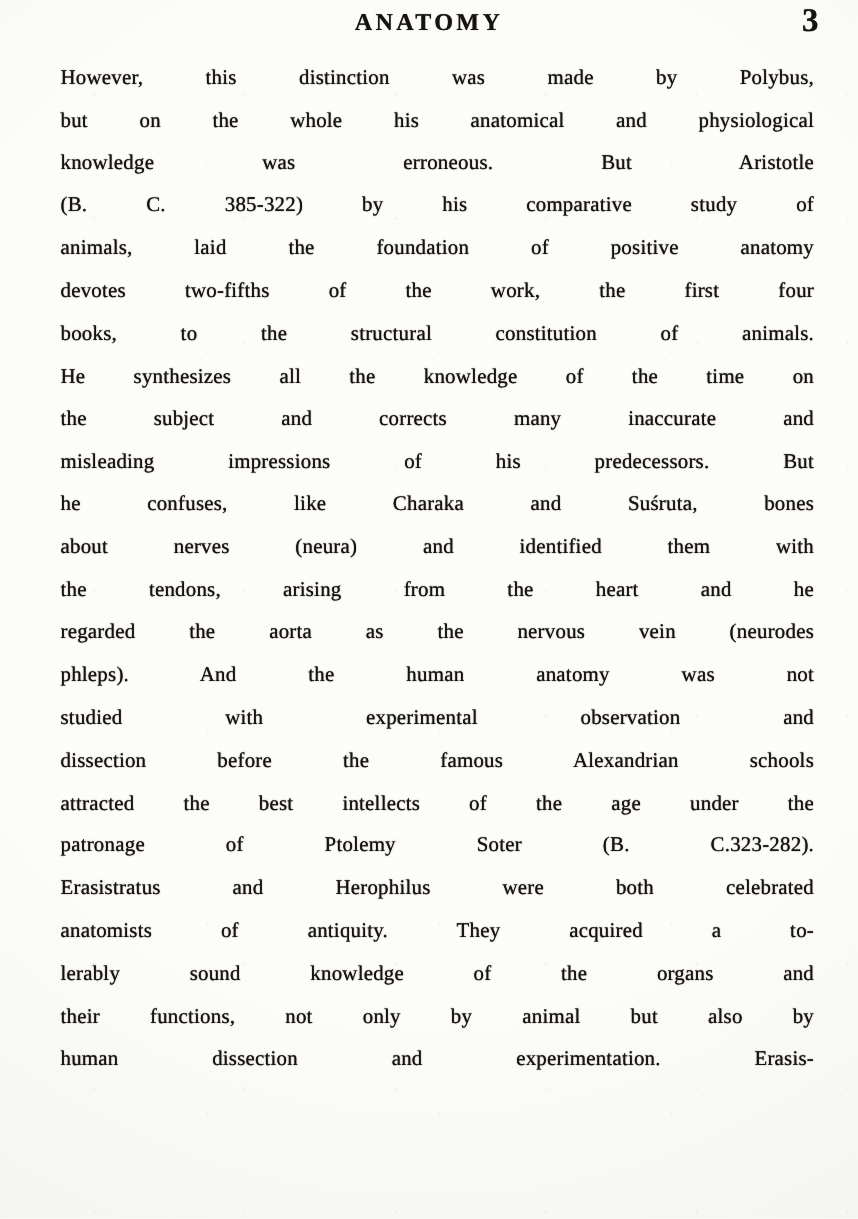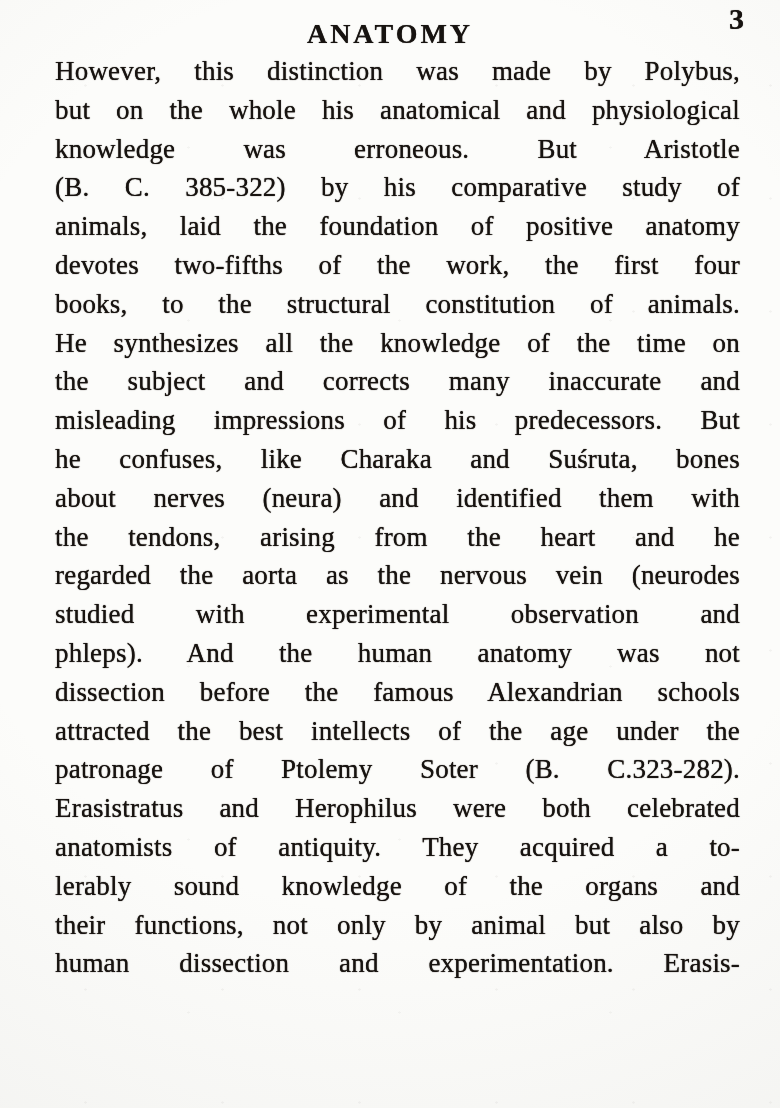--- a/index.html
+++ b/index.html
@@ -20,25 +20,25 @@
   }
   .running-head {
     position: absolute;
     top: 4px;
     left: 0;
     width: 100%;
     height: 34px;
   }
   .running-title {
     position: absolute;
-    top: 14px;
+    top: 3px;
     left: 0;
     width: 100%;
     text-align: center;
-    font-size: 28px;
+    font-size: 22px;
     font-weight: bold;
     letter-spacing: 3px;
     text-shadow: 0 0 0.7px rgba(20,15,10,0.85);
   }
   .page-number {
     position: absolute;
     top: -2px;
     right: 36px;
     font-size: 30px;
     font-weight: bold;
@@ -46,21 +46,21 @@
   }
   .body-text {
     position: absolute;
     top: 52px;
     left: 55px;
     width: 685px;
   }
   .line {
     height: 38.8px;
     line-height: 38.8px;
-    font-size: 27px;
+    font-size: 19px;
     text-align: justify;
     text-align-last: justify;
     white-space: normal;
     text-shadow: 0 0 0.7px rgba(25,18,12,0.9), 0 0 1.4px rgba(25,18,12,0.25);
     letter-spacing: 0.2px;
   }
   .line .it {
   }
   
   .speckle {
@@ -93,22 +93,22 @@
       <div class="line"><span>animals, laid the foundation of positive anatomy</span></div>
       <div class="line"><span>devotes two-fifths of the work, the first four</span></div>
       <div class="line"><span>books, to the structural constitution of animals.</span></div>
       <div class="line"><span>He synthesizes all the knowledge of the time on</span></div>
       <div class="line"><span>the subject and corrects many inaccurate and</span></div>
       <div class="line"><span>misleading impressions of his predecessors. But</span></div>
       <div class="line"><span>he confuses, like Charaka and Suśruta, bones</span></div>
       <div class="line"><span>about nerves (</span><span class="it">neura</span><span>) and identified them with</span></div>
       <div class="line"><span>the tendons, arising from the heart and he</span></div>
       <div class="line"><span>regarded the aorta as the nervous vein (</span><span class="it">neurodes</span></div>
+      <div class="line"><span class="it">phleps</span><span>). And the human anatomy was not</span></div>
       <div class="line"><span>studied with experimental observation and</span></div>
-      <div class="line"><span class="it">phleps</span><span>). And the human anatomy was not</span></div>
       <div class="line"><span>dissection before the famous Alexandrian schools</span></div>
       <div class="line"><span>attracted the best intellects of the age under the</span></div>
       <div class="line"><span>patronage of Ptolemy Soter (</span><span class="it">B. C.323-282</span><span>).</span></div>
       <div class="line"><span>Erasistratus and Herophilus were both celebrated</span></div>
       <div class="line"><span>anatomists of antiquity. They acquired a to-</span></div>
       <div class="line"><span>lerably sound knowledge of the organs and</span></div>
       <div class="line"><span>their functions, not only by animal but also by</span></div>
       <div class="line"><span>human dissection and experimentation. Erasis-</span></div>
     </div>
 </div>

